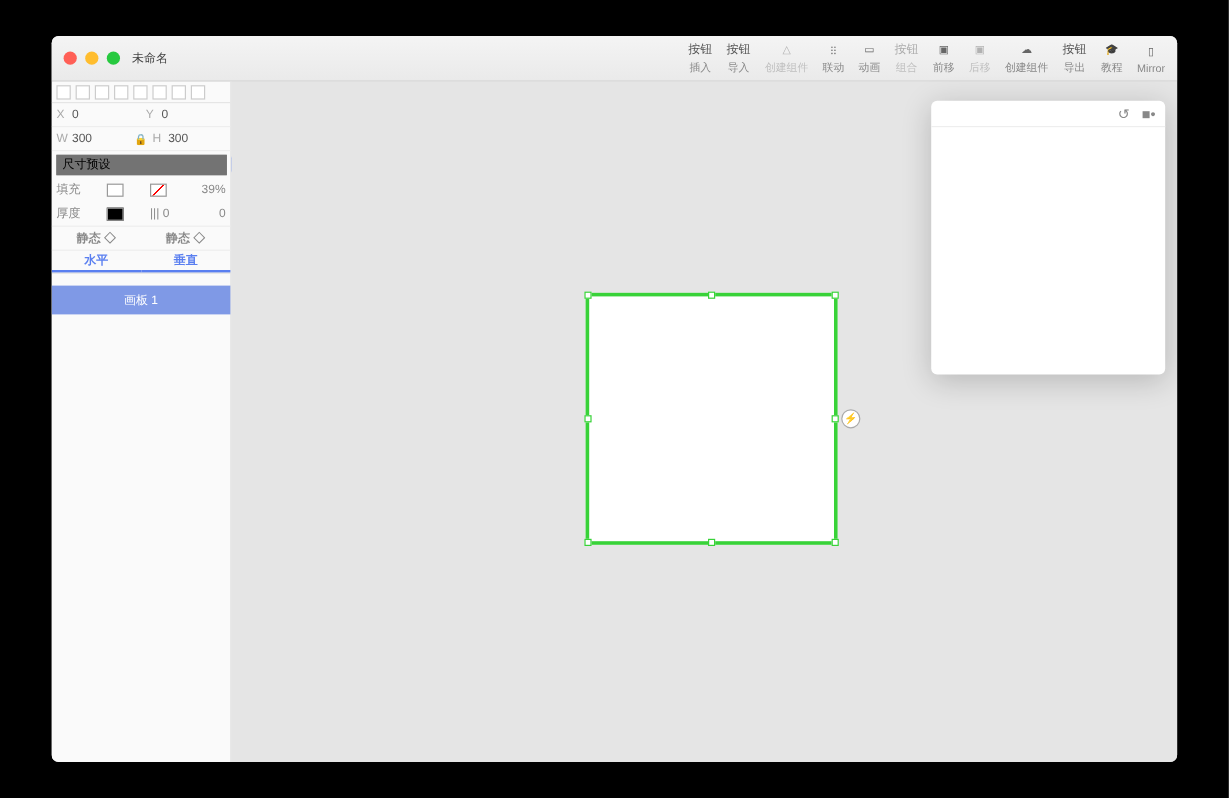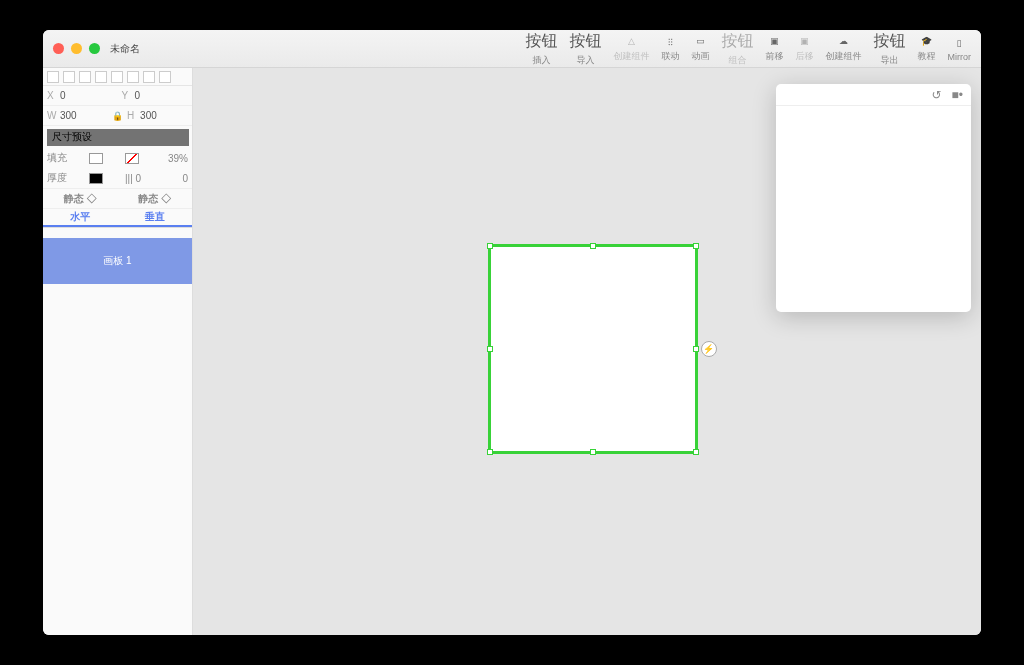--- a/index.html
+++ b/index.html
@@ -18,21 +18,21 @@
       border-bottom: 1px solid #d5d5d5;
       display: flex; align-items: center; padding: 0 10px;
       font-size: 11px; color:#444;
     }
     .traffic { display:flex; gap:7px; margin-right:10px; }
     .dot { width:11px; height:11px; border-radius:50%; }
     .dot.red{background:#ff5f56;} .dot.yellow{background:#ffbd2e;} .dot.green{background:#27c93f;}
     .title { font-size:10px; color:#444; }
     .toolbar { margin-left:auto; display:flex; gap:12px; align-items:center; }
     .tb-item { display:flex; flex-direction:column; align-items:center; gap:2px; font-size:9px; color:#888; }
-    .tb-item .tb-main { font-size:16px; color:#555;text-align:right; }
+    .tb-item .tb-main { font-size:10px; color:#555;text-align:right; }
     .tb-item.disabled { opacity:0.45; }
     .tb-icon { width:18px; height:14px; display:flex; align-items:center; justify-content:center; color:#666;}
     .body { flex:1; display:flex; overflow:hidden; }
     .sidebar { width:150px; background:#fafafa; border-right:1px solid #ddd; display:flex; flex-direction:column; font-size:10px; color:#888;}
     .align-row { height:18px; border-bottom:1px solid #e5e5e5; display:flex; align-items:center; padding:0 4px; gap:4px; }
     .align-row span{ width:12px; height:12px; border:1px solid #ccc; background:#fff; }
     .prop-row { height:20px; display:flex; align-items:center; border-bottom:1px solid #eee; }
     .prop-cell { flex:1; display:flex; align-items:center; padding:0 4px; gap:3px;}
     .prop-label{ color:#aaa; font-size:10px; width:10px;}
     .prop-val{ color:#555; font-size:10px; }
@@ -40,21 +40,21 @@
     .preset-input { flex:1; border:1px solid #737373; font-size:10px; padding:2px 4px; background:#737373;}
     .preset-btn { width:16px; height:16px; background:#5a7ff0; border-radius:3px; display:flex; align-items:center; justify-content:center; color:#fff; font-size:9px;}
     .fill-row { height:20px; display:flex; align-items:center; padding:0 4px; gap:22px;}
     .swatch { width:14px; height:11px; border:1px solid #999; }
     .swatch.white{ background:#fff;}
     .swatch.black{ background:#000;}
     .swatch.diag{ background:linear-gradient(135deg,#fff 45%,#f00 45%,#f00 55%,#fff 55%); }
     .chk { width:10px; height:10px; border:1px solid #bbb; background:#fff; }
     .sub-row { height:20px; display:flex; border-top:1px solid #eee;font-weight:bold;}
     .sub-cell{flex:1; display:flex; align-items:center; justify-content:center; font-size:10px; color:#888;}
-    .artboard-item { background:#7f99e6; color:#fff; font-size:10px; padding:16px 10px; text-align:center;}
+    .artboard-item { background:#7f99e6; color:#fff; font-size:10px; padding:5px 10px; text-align:center;}
     .canvas { flex:1; background:#e5e5e5; position:relative; }
     .artboard {
       position:absolute; left:295px; top:176px; width:210px; height:210px;
       background:#fff; border:3px solid #38d238;
     }
     .handle{ position:absolute; width:6px; height:6px; background:#fff; border:1px solid #38d238;}
     .h-tl{top:-4px;left:-4px;} .h-tr{top:-4px;right:-4px;}
     .h-bl{bottom:-4px;left:-4px;} .h-br{bottom:-4px;right:-4px;}
     .h-tm{top:-4px;left:50%;margin-left:-3px;}
     .h-bm{bottom:-4px;left:50%;margin-left:-3px;}

